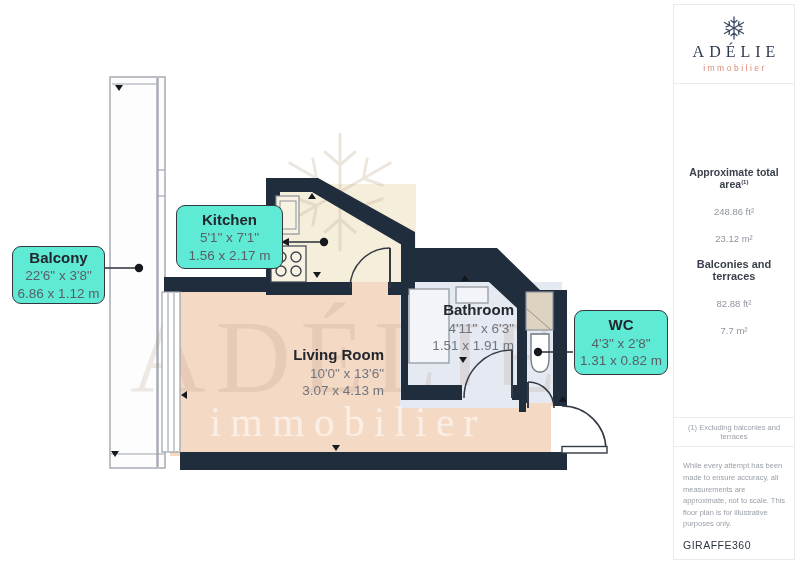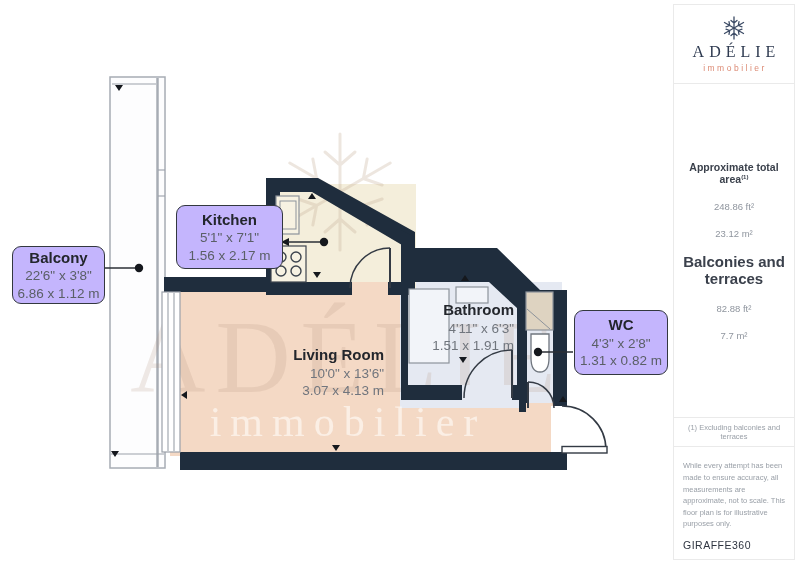--- a/index.html
+++ b/index.html
@@ -4,39 +4,39 @@
 <style>
   html,body{margin:0;padding:0;background:#ffffff;}
   .page{position:relative;width:800px;height:566px;background:#fff;overflow:hidden;
         font-family:"Liberation Sans","DejaVu Sans",sans-serif;}
   .plan-svg{position:absolute;left:0;top:0;}
   
   .room-label{position:absolute;text-align:right;line-height:1.3;pointer-events:none;}
   .rl-title{font-size:15px;font-weight:bold;color:#23262c;}
   .rl-dim{font-size:13.5px;color:#70757d;}
   
-  .callout{position:absolute;background:#c4b5fd;border:1.5px solid #33383f;border-radius:9px;
+  .callout{position:absolute;background:#5eead4;border:1.5px solid #33383f;border-radius:9px;
            display:flex;flex-direction:column;justify-content:center;text-align:center;
            line-height:1.3;box-sizing:border-box;}
   .callout .rl-title{font-size:15px;}
   .callout .rl-dim{font-size:13.5px;color:#5a5f66;}
   
   .sidebar{position:absolute;left:673px;top:4px;width:122px;height:556px;
            border:1px solid #eaeaea;background:#fff;box-sizing:border-box;
            display:flex;flex-direction:column;}
   .sb-logo{height:81px;border-bottom:1px solid #eaeaea;display:flex;flex-direction:column;
            align-items:center;justify-content:center;gap:2px;}
   .sb-logo-name{font-family:"Liberation Serif","DejaVu Serif",serif;font-size:16px;
                 letter-spacing:5px;color:#2e3a50;margin-left:5px;}
   .sb-logo-sub{font-size:8.5px;letter-spacing:2.5px;color:#dc8a74;margin-left:2px;}
   .sb-areas{height:348px;border-bottom:1px solid #eaeaea;display:flex;flex-direction:column;
             align-items:center;justify-content:center;text-align:center;}
   .sb-h1{font-size:10.5px;font-weight:bold;color:#3b414c;}
   .sb-h1 sup{font-size:6px;}
-  .sb-h2{font-size:15px;font-weight:bold;color:#3b414c;margin-top:14px;}
+  .sb-h2{font-size:11px;font-weight:bold;color:#3b414c;margin-top:14px;}
   .sb-val{font-size:9.5px;color:#8f959e;margin-top:16px;}
   .sb-foot{height:29px;border-bottom:1px solid #eaeaea;display:flex;align-items:center;
            justify-content:center;font-size:7.5px;color:#9aa0a8;text-align:center;}
   .sb-disc{flex:1;padding:13px 9px 8px 9px;text-align:left;color:#9aa0a8;}
   .sb-disc p{margin:0 0 9px 0;font-size:7.5px;line-height:1.55;}
   .sb-brand{font-size:10.5px;color:#2e3440;letter-spacing:0.5px;margin-top:3px;}
   .sb-brand b{font-weight:normal;}
   
   .wall{fill:#1f2d3d;}
   .wm-big{font-family:"Liberation Serif","DejaVu Serif",serif;font-size:104px;

